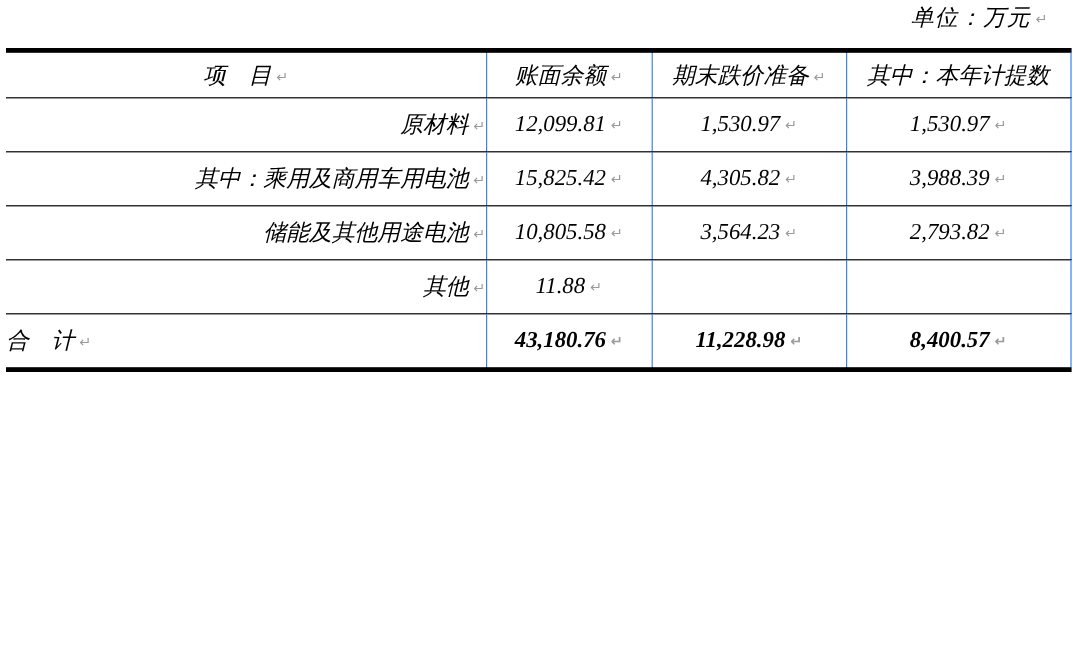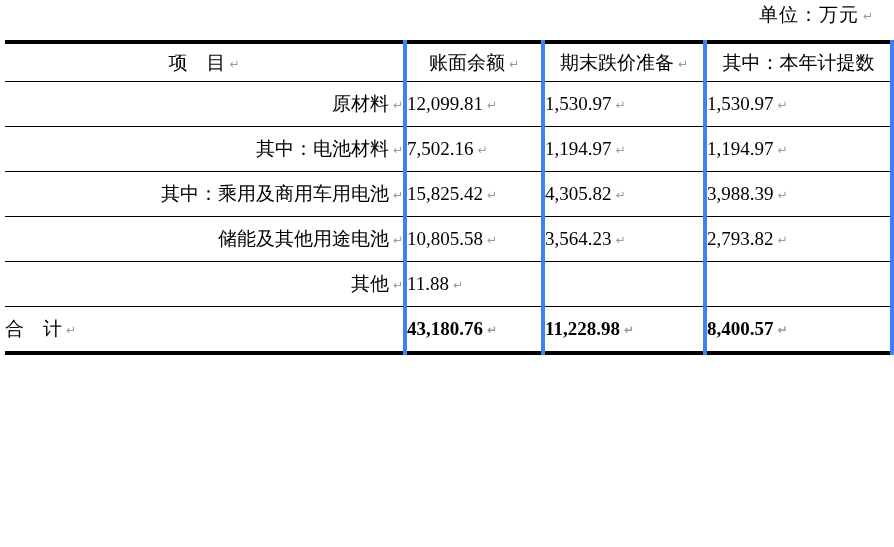--- a/index.html
+++ b/index.html
@@ -10,20 +10,21 @@
     height: 547px;
     overflow: hidden;
     font-family: "Liberation Serif", "DejaVu Serif", serif;
     color: #000;
   }
   .page {
     position: relative;
     width: 894px;
     height: 547px;
     background: #ffffff;
+    font-style: italic;
   }
   .unit-label {
     position: absolute;
     top: 2px;
     right: 20px;
     font-size: 19px;
     letter-spacing: 1px;
     white-space: nowrap;
   }
   table.doc-table {
@@ -31,21 +32,21 @@
     left: 5px;
     top: 40px;
     width: 887px;
     table-layout: fixed;
     border-collapse: collapse;
     border-top: 4px solid #000;
     border-bottom: 4px solid #000;
   }
   .doc-table th, .doc-table td {
     border-bottom: 1px solid #000;
-    border-right: 4px solid #3b82f6;
+    border-right: 1px solid #3b82f6;
     font-size: 19px;
     font-weight: normal;
     padding: 0;
     vertical-align: middle;
     overflow: hidden;
     white-space: nowrap;
     margin-left: 48px;
   }
   .doc-table th:first-child, .doc-table td:first-child {
     border-left: none;
@@ -56,21 +57,21 @@
   }
   .doc-table td {
     height: 44px;
   }
   .label-cell { text-align: right; }
   .indent-0 { padding-left: 10px; }
   .indent-1 { padding-left: 72px; }
   .indent-2 { padding-left: 136px; }
   .label-center { text-align: left; padding-left: 0; }
   .value-cell {
-    text-align: left;
+    text-align: center;
     padding-right: 7px;
   }
   .total-row .value-cell { font-weight: bold; }
   .pmark {
     color: #9a9a9a;
     font-size: 12px;
     font-family: "DejaVu Sans", sans-serif;
     margin-left: 4px;
     vertical-align: 1px;
   }
@@ -108,26 +109,20 @@
       </tr>
     </thead>
     <tbody>
         <tr>
           <td class="label-cell indent-0"><span>原材料</span><span class="pmark">↵</span></td>
           <td class="value-cell"><span>12,099.81</span><span class="pmark">↵</span></td>
           <td class="value-cell"><span>1,530.97</span><span class="pmark">↵</span></td>
           <td class="value-cell"><span>1,530.97</span><span class="pmark">↵</span></td>
         </tr>
         <tr>
-          <td class="label-cell indent-1"><span>其中：电池材料</span><span class="pmark">↵</span></td>
-          <td class="value-cell"><span>7,502.16</span><span class="pmark">↵</span></td>
-          <td class="value-cell"><span>1,194.97</span><span class="pmark">↵</span></td>
-          <td class="value-cell"><span>1,194.97</span><span class="pmark">↵</span></td>
-        </tr>
-        <tr>
           <td class="label-cell indent-1"><span>其中：乘用及商用车用电池</span><span class="pmark">↵</span></td>
           <td class="value-cell"><span>15,825.42</span><span class="pmark">↵</span></td>
           <td class="value-cell"><span>4,305.82</span><span class="pmark">↵</span></td>
           <td class="value-cell"><span>3,988.39</span><span class="pmark">↵</span></td>
         </tr>
         <tr>
           <td class="label-cell indent-2"><span>储能及其他用途电池</span><span class="pmark">↵</span></td>
           <td class="value-cell"><span>10,805.58</span><span class="pmark">↵</span></td>
           <td class="value-cell"><span>3,564.23</span><span class="pmark">↵</span></td>
           <td class="value-cell"><span>2,793.82</span><span class="pmark">↵</span></td>

